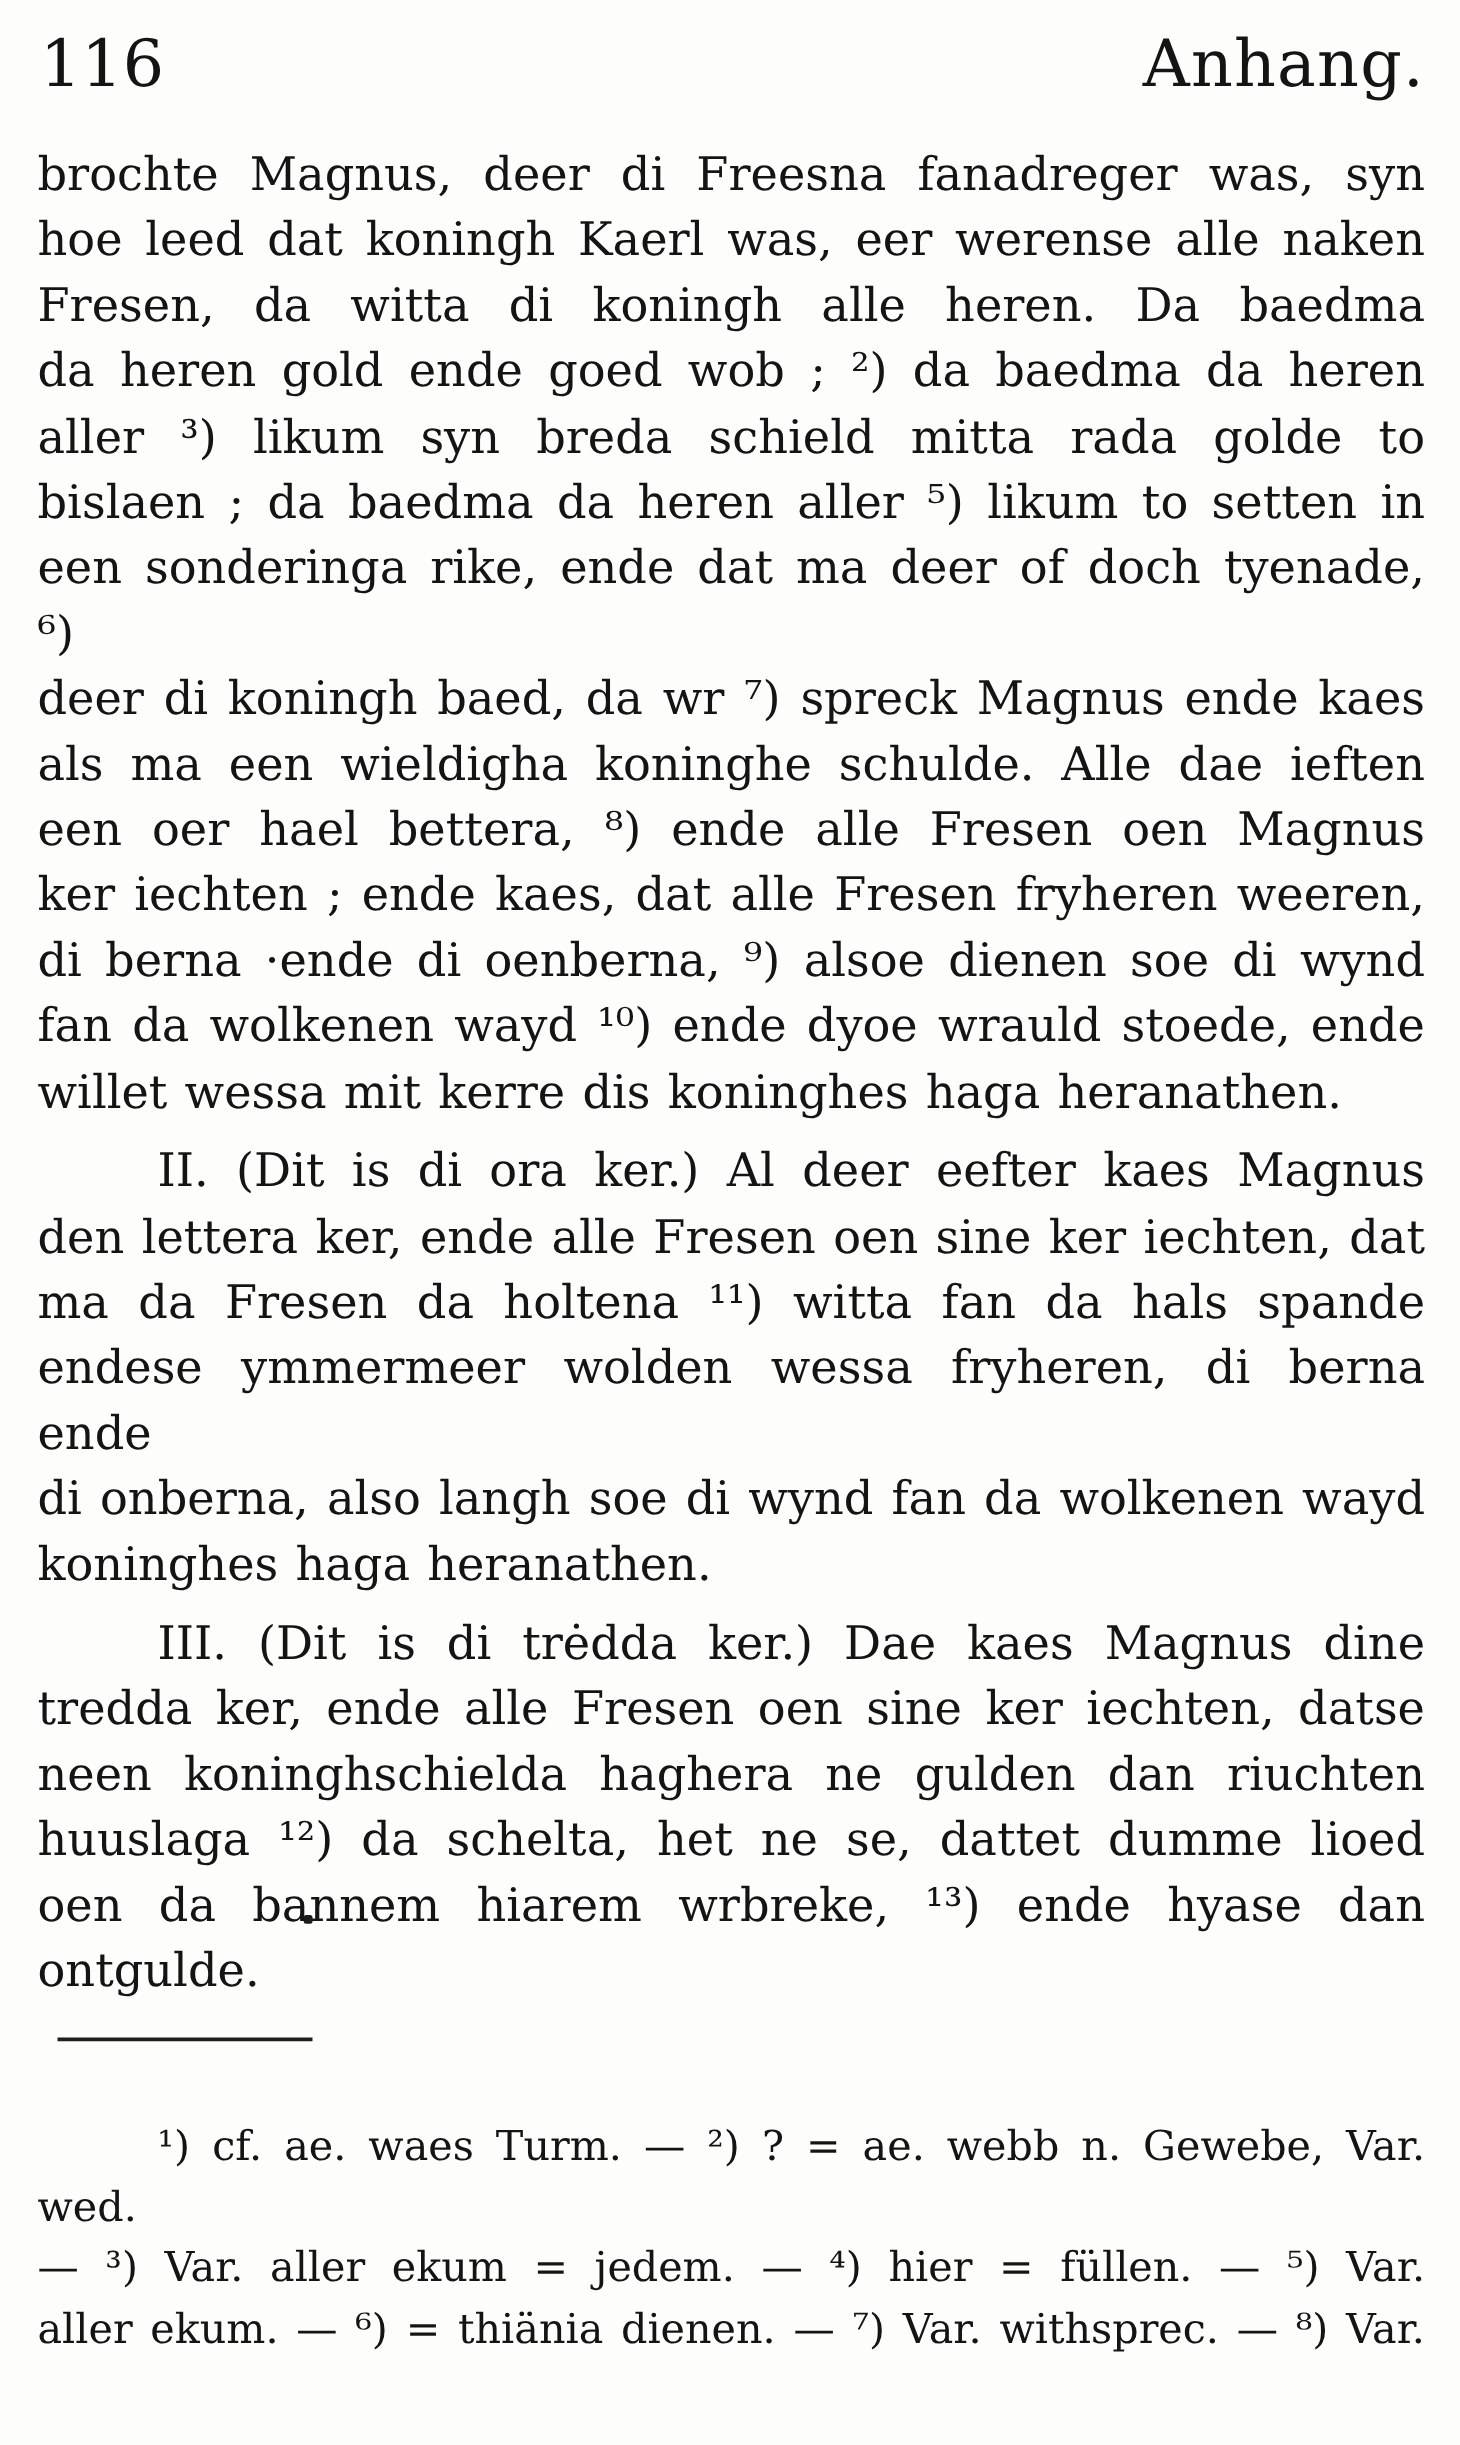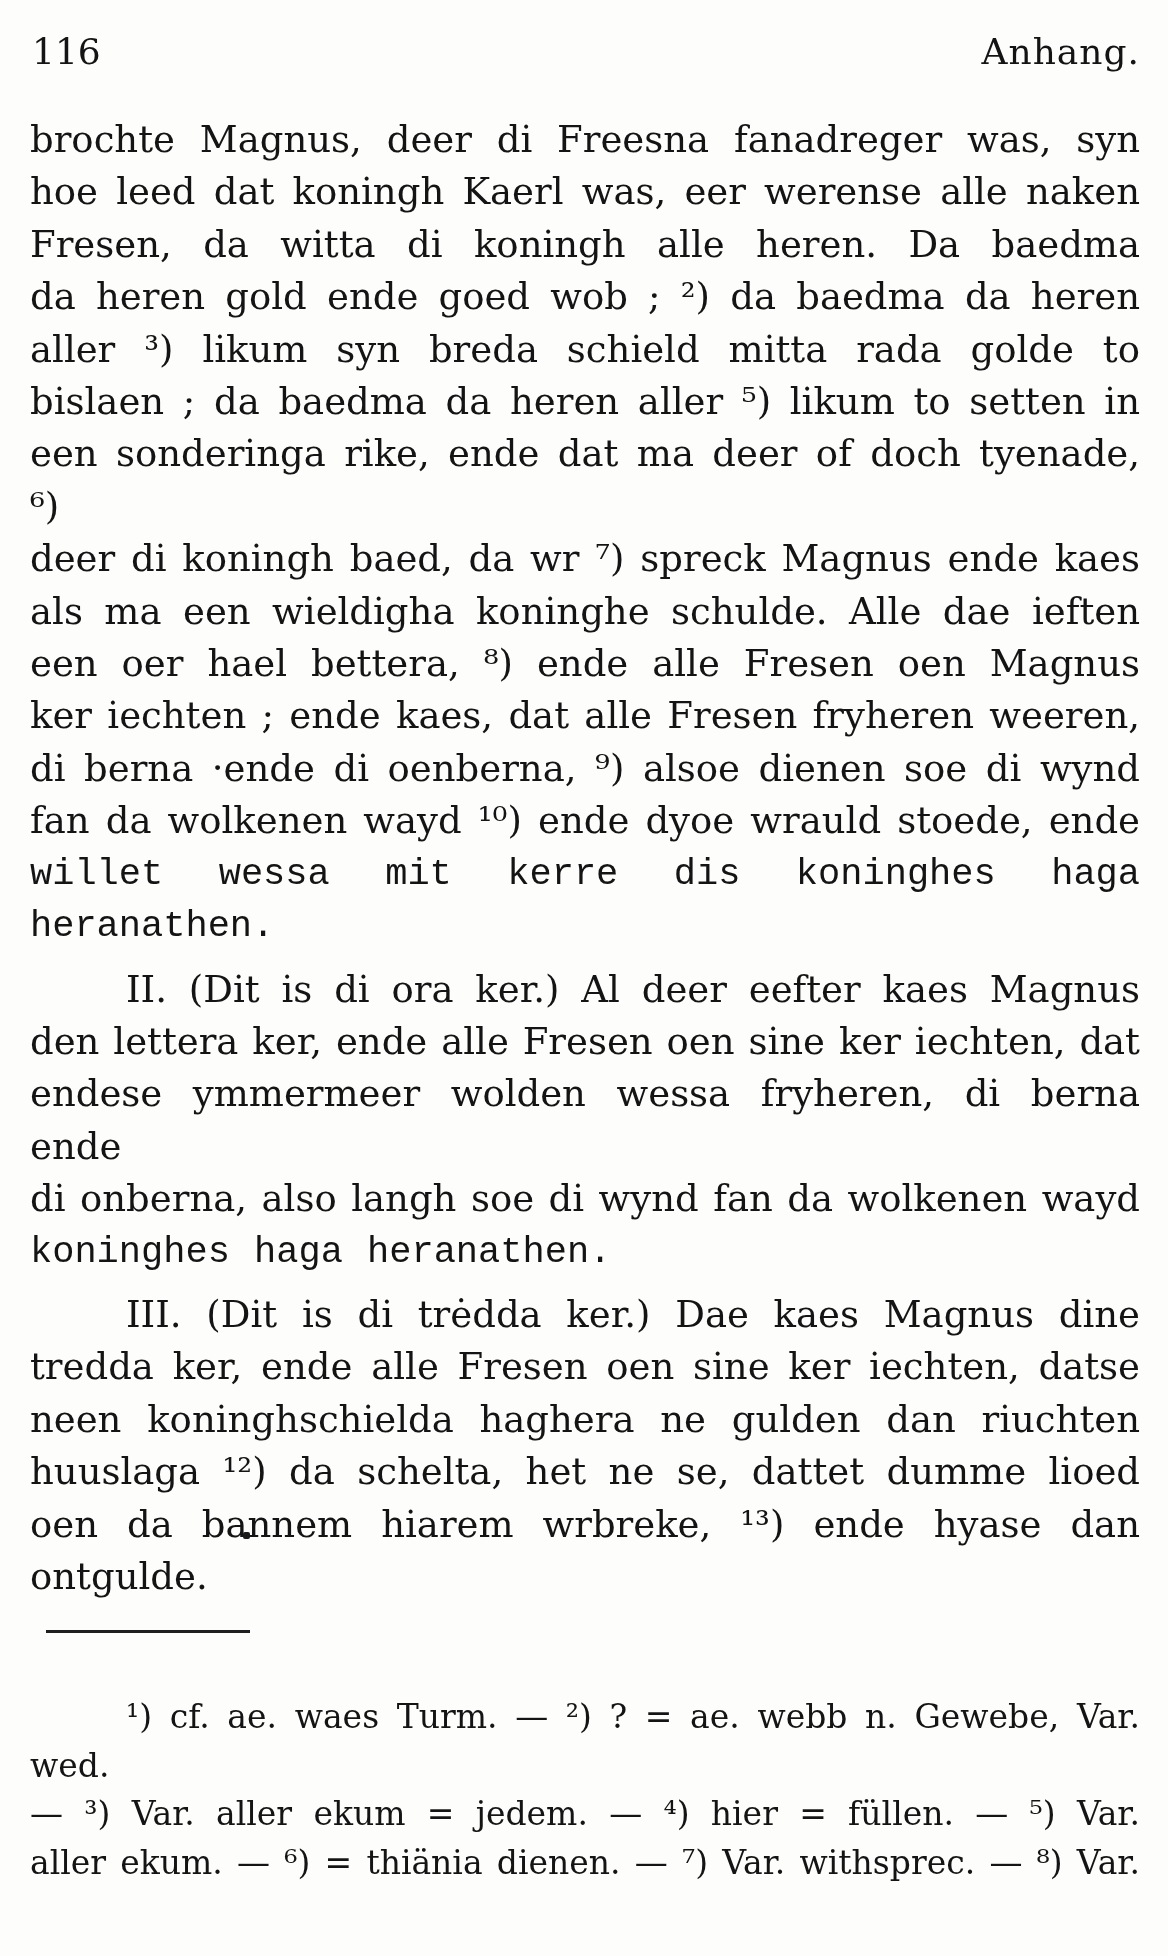--- a/index.html
+++ b/index.html
@@ -13,21 +13,21 @@
     position: relative;
     width: 1168px; height: 1956px;
     box-sizing: border-box;
     padding: 30px 28px 0 30px;
     background: #fdfdfc;
     overflow: hidden;
   }
   .header {
     position: relative;
     height: 48px;
-    font-size: 36px;
+    font-size: 52px;
     line-height: 44px;
   }
   .page-number { position: absolute; left: 2px; top: 0; }
   .running-title {
     position: absolute; left: 0; right: 0; top: 0;
     text-align: right;
     letter-spacing: 1px;
   }
   .body-text {
     margin-top: 36px;
@@ -35,21 +35,21 @@
     font-size: 37px;
     line-height: 52.4px;
   }
   .paragraph.spaced { margin-top: 11px; }
   .line {
     text-align: justify;
     text-align-last: justify;
     white-space: normal;
     word-spacing: 2px;
   }
-  .line.natural { text-align-last: left; font-family: Liberation Mono, monospace; }
+  .line.natural { text-align-last: left; }
   .line.indent { text-indent: 96px; }
   .ink-speck {
     position: absolute;
     width: 7px; height: 7px;
     background: #1b1b1b;
     border-radius: 2px;
   }
   .footnote-sep {
     margin: 27px 0 0 16px;
     width: 204px;
@@ -86,20 +86,21 @@
         <div class="line">als ma een wieldigha koninghe schulde.  Alle dae ieften</div>
         <div class="line">een oer hael bettera, ⁸) ende alle Fresen oen Magnus</div>
         <div class="line">ker iechten ; ende kaes, dat alle Fresen fryheren weeren,</div>
         <div class="line">di berna ·ende di oenberna, ⁹) alsoe dienen soe di wynd</div>
         <div class="line">fan da wolkenen wayd ¹⁰) ende dyoe wrauld stoede, ende</div>
         <div class="line natural">willet wessa mit kerre dis koninghes haga heranathen.</div>
       </div>
       <div class="paragraph spaced">
         <div class="line indent">II. (Dit is di ora ker.)  Al deer eefter kaes Magnus</div>
         <div class="line">den lettera ker, ende alle Fresen oen sine ker iechten, dat</div>
+        <div class="line">ma da Fresen da holtena ¹¹) witta fan da hals spande</div>
         <div class="line">endese ymmermeer wolden wessa fryheren, di berna ende</div>
         <div class="line">di onberna, also langh soe di wynd fan da wolkenen wayd</div>
         <div class="line natural">koninghes haga heranathen.</div>
       </div>
       <div class="paragraph spaced">
         <div class="line indent">III. (Dit is di trėdda ker.)  Dae kaes Magnus dine</div>
         <div class="line">tredda ker, ende alle Fresen oen sine ker iechten, datse</div>
         <div class="line">neen koninghschielda haghera ne gulden dan riuchten</div>
         <div class="line">huuslaga ¹²) da schelta, het ne se, dattet dumme lioed</div>
         <div class="line">oen da bannem hiarem wrbreke, ¹³) ende hyase dan ontgulde.</div>

